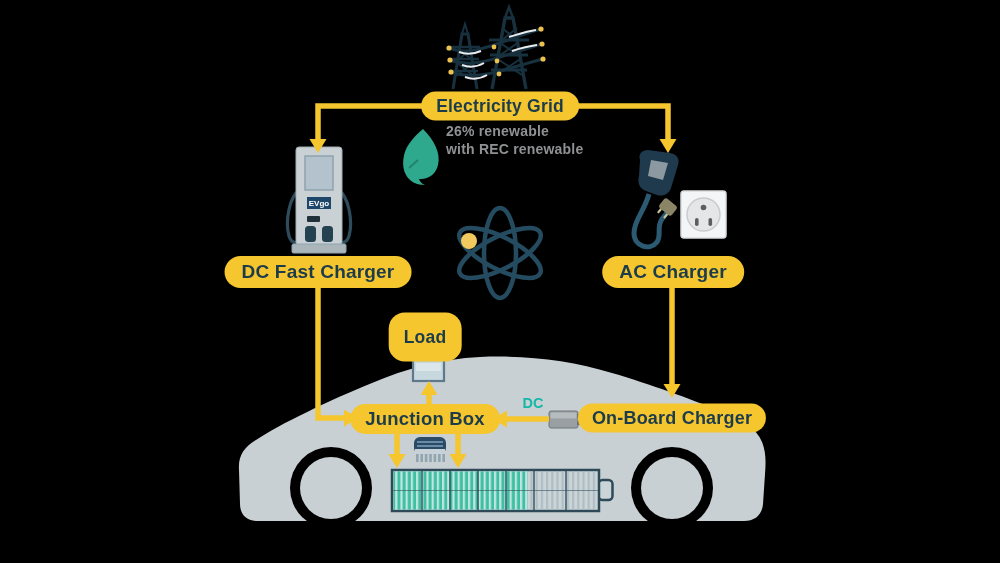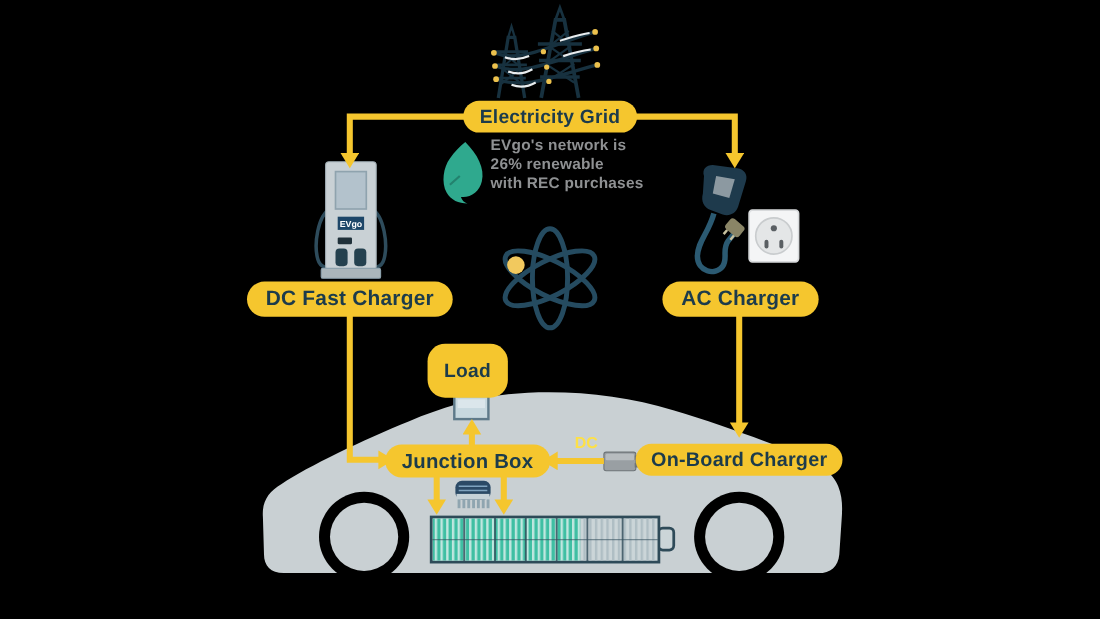--- a/index.html
+++ b/index.html
@@ -19,21 +19,21 @@
   #pill-load    {left:425px;top:337px;font-size:17.5px;padding:14px 15px;border-radius:16px;}
   #pill-junction{left:425px;top:419px;font-size:18.5px;padding:4px 15px;border-radius:17px;}
   #pill-onboard {left:672px;top:418px;font-size:18px;  padding:4px 14px;border-radius:16px;}
   #pill-battery {left:499px;top:543px;font-size:17.5px;padding:4px 17px;border-radius:17px;}
   #note{
     position:absolute;left:446px;top:123px;z-index:20;color:#8F9193;
     font-size:14px;font-weight:600;line-height:17.5px;letter-spacing:.2px;
   }
   #dc-label{
     position:absolute;left:533px;top:403px;transform:translate(-50%,-50%);
-    z-index:20;color:#fde047;font-size:14.5px;font-weight:700;
+    z-index:20;color:#14b8a6;font-size:14.5px;font-weight:700;
   }
 </style>
 </head>
 <body>
 
 <div id="stage">
 
   <svg width="1000" height="563" viewBox="0 0 1000 563">
     <defs>
       <marker id="arrow" markerUnits="userSpaceOnUse" markerWidth="22" markerHeight="20" refX="1" refY="8.5" orient="auto">
@@ -194,20 +194,19 @@
   </svg>
 
   <div class="pill" id="pill-grid">Electricity Grid</div>
   <div class="pill" id="pill-dc">DC Fast Charger</div>
   <div class="pill" id="pill-ac">AC Charger</div>
   <div class="pill" id="pill-load">Load</div>
   <div class="pill" id="pill-onboard">On-Board Charger</div>
   <div class="pill" id="pill-junction">Junction Box</div>
 
   <div id="note">
-    <div>EVgo's network is</div>
     <div>26% renewable</div>
-    <div>with REC purchases</div>
+    <div>with REC renewable</div>
   </div>
 
   <div id="dc-label">DC</div>
 
 </div>
 
 </body></html>

